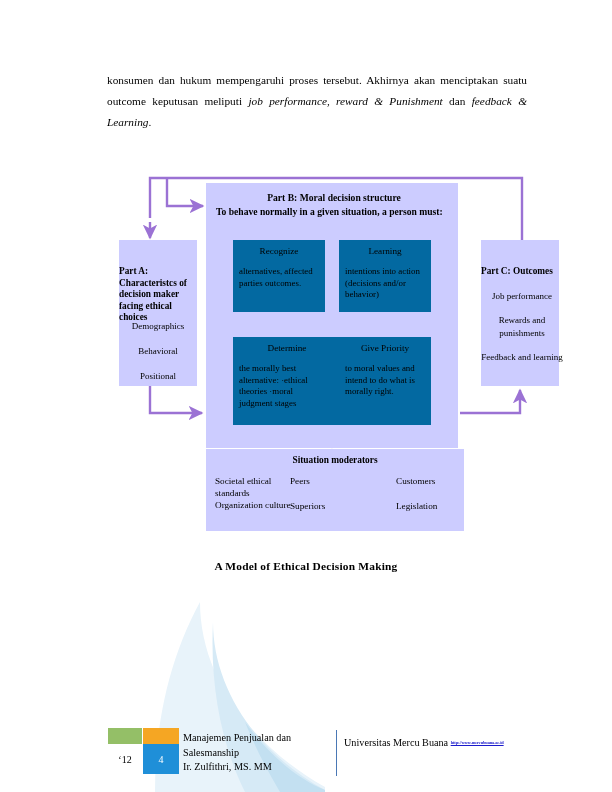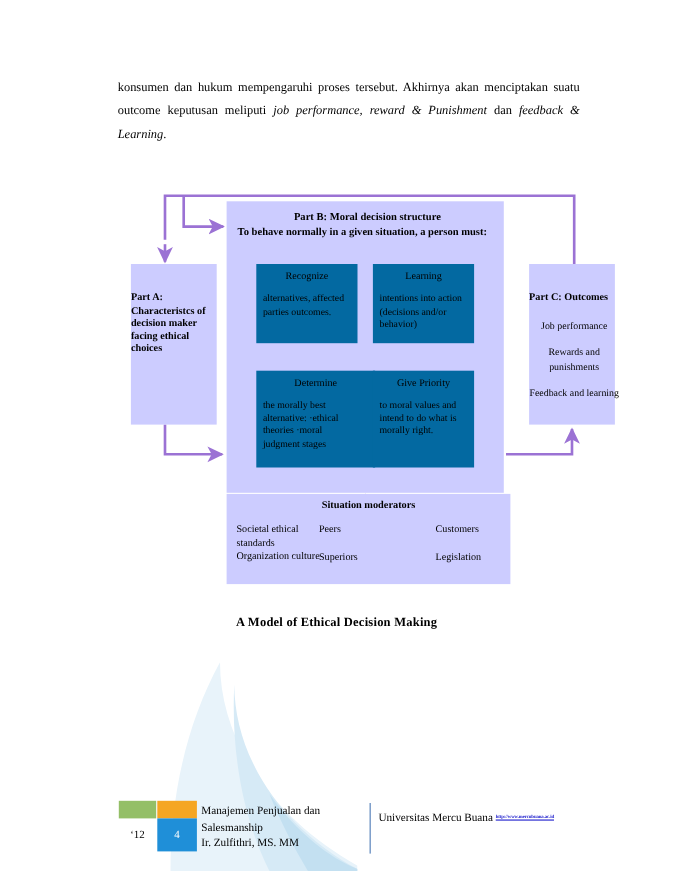--- a/index.html
+++ b/index.html
@@ -155,20 +155,25 @@
       <div class="ihdr">Determine</div>
       <div class="ibody">the morally best alternative: ·ethical theories ·moral judgment stages</div>
     </div>
     <div class="box viol inner priority">
       <div class="ihdr">Give Priority</div>
       <div class="ibody">to moral values and intend to do what is morally right.</div>
     </div>
 
     <div class="box lav partA">
       <div class="ptitle">Part A: Characteristcs of decision maker facing ethical choices</div>
+      <div class="plist">
+        <div>Demographics</div>
+        <div>Behavioral</div>
+        <div>Positional</div>
+      </div>
     </div>
 
     <div class="box lav partC">
       <div class="ptitle">Part C: Outcomes</div>
       <div class="plist">
         <div>Job performance</div>
         <div>Rewards and punishments</div>
         <div>Feedback and learning</div>
       </div>
     </div>

